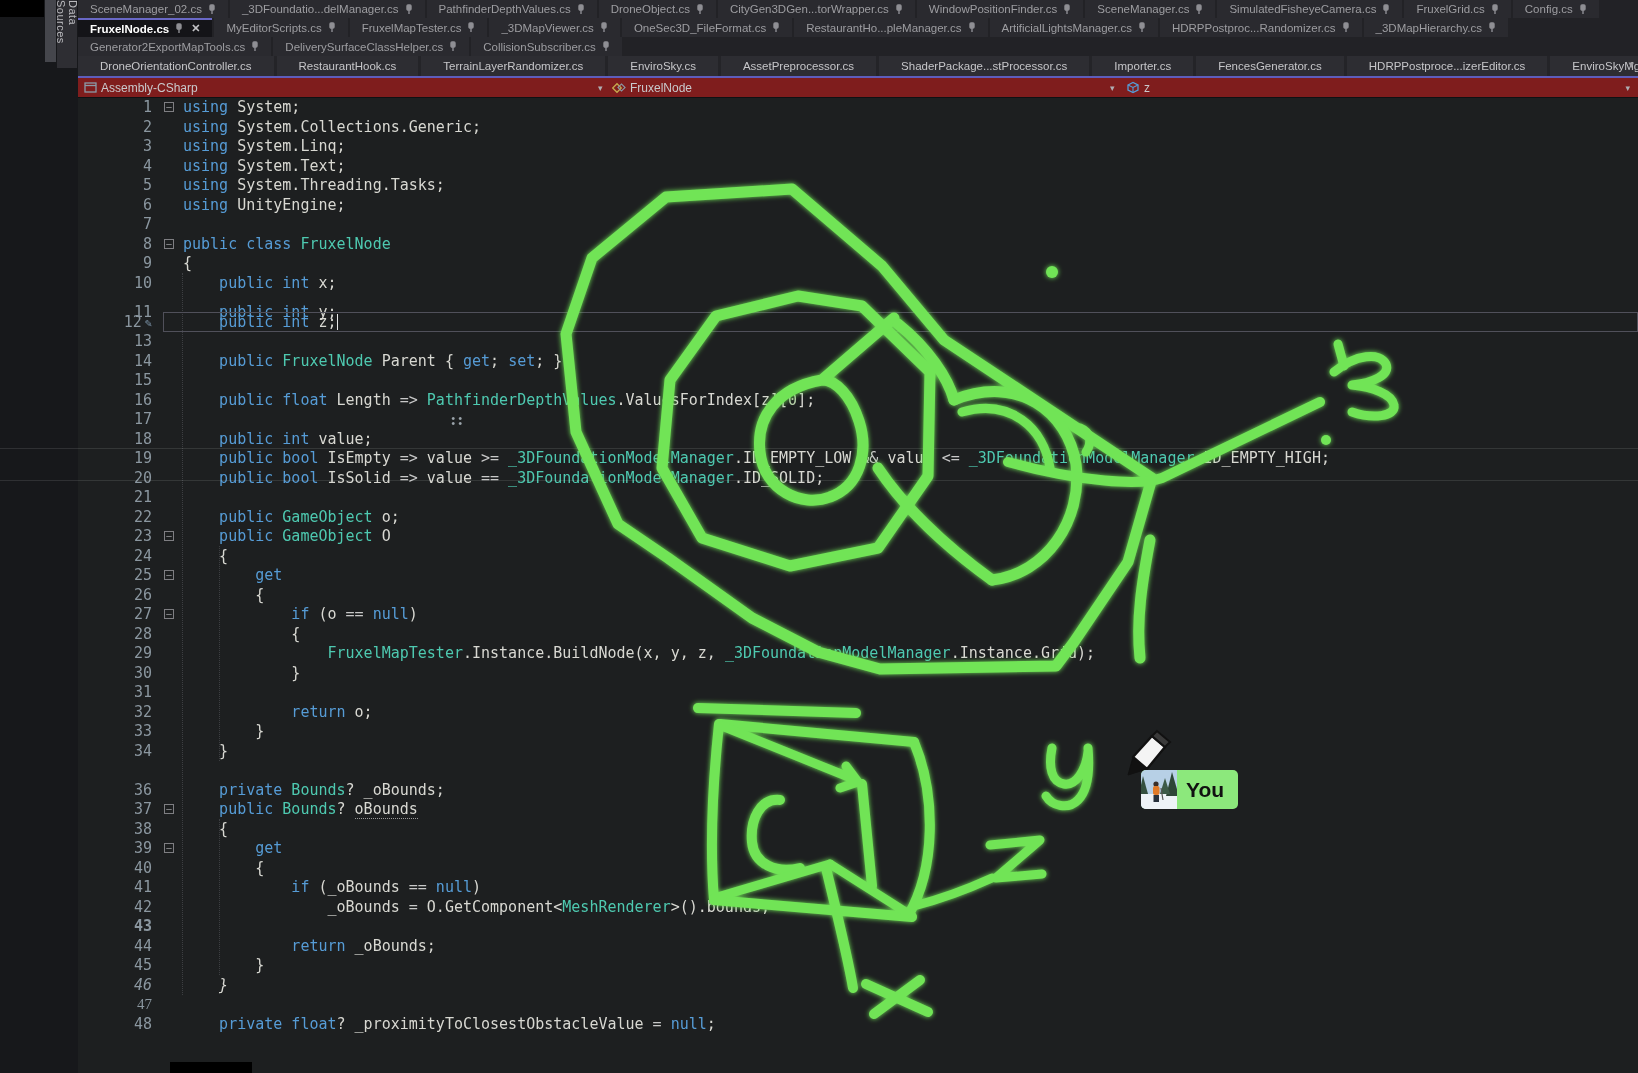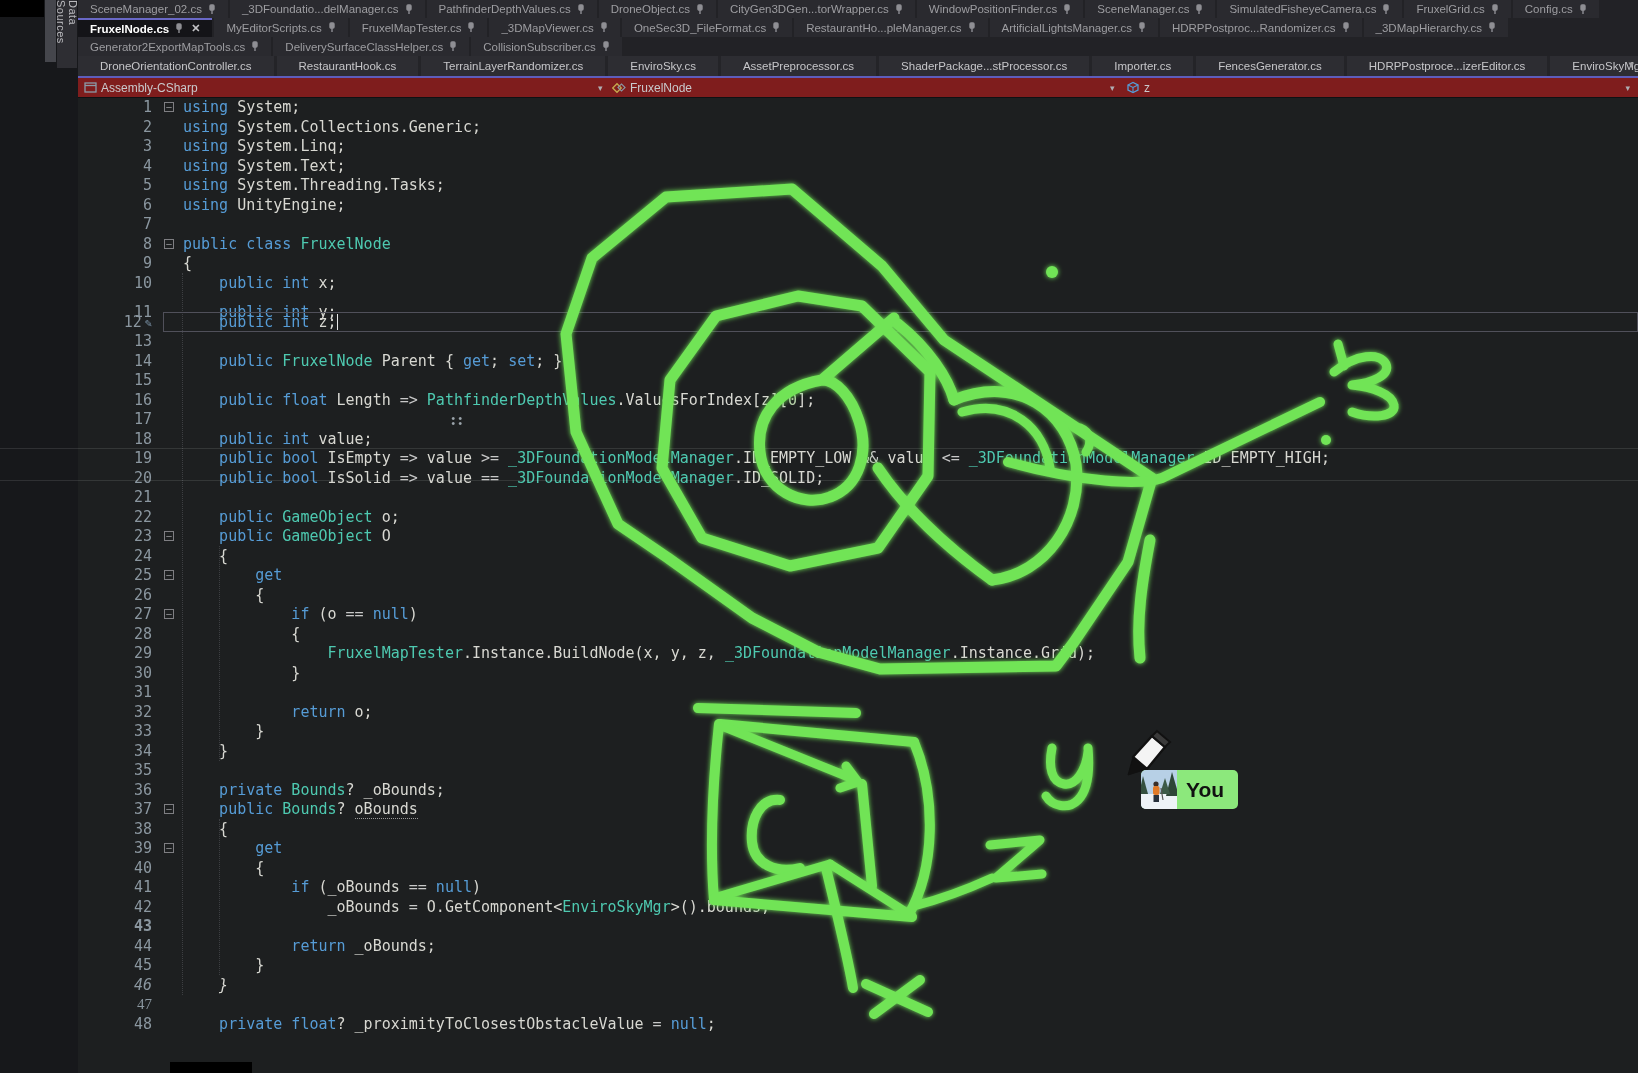--- a/index.html
+++ b/index.html
@@ -309,28 +309,27 @@
     <div class="code-line" style="top: 468px;"><span class="ln">25</span><span class="fold">–</span><span class="code"><span class="tok-k">        get</span></span></div>
     <div class="code-line" style="top: 487.5px;"><span class="ln">26</span><span class="code"><span class="tok-p">        {</span></span></div>
     <div class="code-line" style="top: 507px;"><span class="ln">27</span><span class="fold">–</span><span class="code"><span class="tok-k">            if</span><span class="tok-p"> (o </span><span class="tok-o">==</span><span class="tok-k"> null</span><span class="tok-p">)</span></span></div>
     <div class="code-line" style="top: 526.5px;"><span class="ln">28</span><span class="code"><span class="tok-p">            {</span></span></div>
     <div class="code-line" style="top: 546px;"><span class="ln">29</span><span class="code"><span class="tok-t">                FruxelMapTester</span><span class="tok-p">.Instance.BuildNode(x, y, z, </span><span class="tok-t">_3DFoundationModelManager</span><span class="tok-p">.Instance.Grid);</span></span></div>
     <div class="code-line" style="top: 565.5px;"><span class="ln">30</span><span class="code"><span class="tok-p">            }</span></span></div>
     <div class="code-line" style="top: 585px;"><span class="ln">31</span><span class="code"></span></div>
     <div class="code-line" style="top: 604.5px;"><span class="ln">32</span><span class="code"><span class="tok-k">            return</span><span class="tok-p"> o;</span></span></div>
     <div class="code-line" style="top: 624px;"><span class="ln">33</span><span class="code"><span class="tok-p">        }</span></span></div>
     <div class="code-line" style="top: 643.5px;"><span class="ln">34</span><span class="code"><span class="tok-p">    }</span></span></div>
-    <div class="code-line" style="top: 663px;"><span class="ln">35</span><span class="code"></span></div>
     <div class="code-line" style="top: 682.5px;"><span class="ln">36</span><span class="code"><span class="tok-k">    private</span><span class="tok-t"> Bounds</span><span class="tok-p">? _oBounds;</span></span></div>
     <div class="code-line" style="top: 702px;"><span class="ln">37</span><span class="fold">–</span><span class="code"><span class="tok-k">    public</span><span class="tok-t"> Bounds</span><span class="tok-p">? </span><span class="tok-u">oBounds</span></span></div>
     <div class="code-line" style="top: 721.5px;"><span class="ln">38</span><span class="code"><span class="tok-p">    {</span></span></div>
     <div class="code-line" style="top: 741px;"><span class="ln">39</span><span class="fold">–</span><span class="code"><span class="tok-k">        get</span></span></div>
     <div class="code-line" style="top: 760.5px;"><span class="ln">40</span><span class="code"><span class="tok-p">        {</span></span></div>
     <div class="code-line" style="top: 780px;"><span class="ln">41</span><span class="code"><span class="tok-k">            if</span><span class="tok-p"> (_oBounds </span><span class="tok-o">==</span><span class="tok-k"> null</span><span class="tok-p">)</span></span></div>
-    <div class="code-line" style="top: 799.5px;"><span class="ln">42</span><span class="code"><span class="tok-p">                _oBounds </span><span class="tok-o">=</span><span class="tok-p"> O.GetComponent&lt;</span><span class="tok-t">EnviroSkyMgr</span><span class="tok-p">&gt;().bounds;</span></span></div>
+    <div class="code-line" style="top: 799.5px;"><span class="ln">42</span><span class="code"><span class="tok-p">                _oBounds </span><span class="tok-o">=</span><span class="tok-p"> O.GetComponent&lt;</span><span class="tok-t">MeshRenderer</span><span class="tok-p">&gt;().bounds;</span></span></div>
     <div class="code-line" style="top: 819px; font-weight: bold;"><span class="ln">43</span><span class="code"></span></div>
     <div class="code-line" style="top: 838.5px;"><span class="ln">44</span><span class="code"><span class="tok-k">            return</span><span class="tok-p"> _oBounds;</span></span></div>
     <div class="code-line" style="top: 858px;"><span class="ln">45</span><span class="code"><span class="tok-p">        }</span></span></div>
     <div class="code-line" style="top: 877.5px; font-style: italic;"><span class="ln">46</span><span class="code"><span class="tok-p">    }</span></span></div>
     <div class="code-line" style="top: 897px; font-family: Liberation Serif, serif;"><span class="ln">47</span><span class="code"></span></div>
     <div class="code-line" style="top: 916.5px;"><span class="ln">48</span><span class="code"><span class="tok-k">    private float</span><span class="tok-p">? _proximityToClosestObstacleValue </span><span class="tok-o">=</span><span class="tok-k"> null</span><span class="tok-p">;</span></span></div>
   </div>
 
 <div class="faint-line" style="top:448px"></div>
 <div class="faint-line" style="top:480px"></div>

